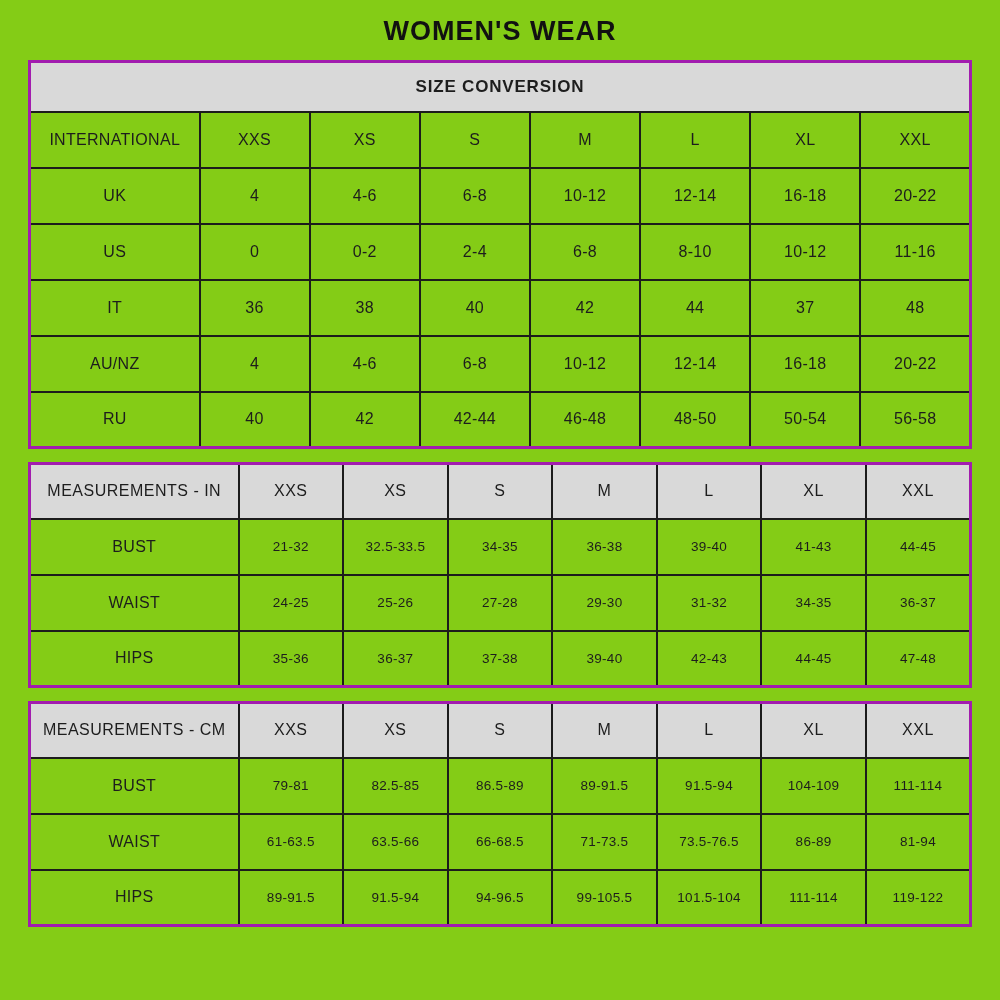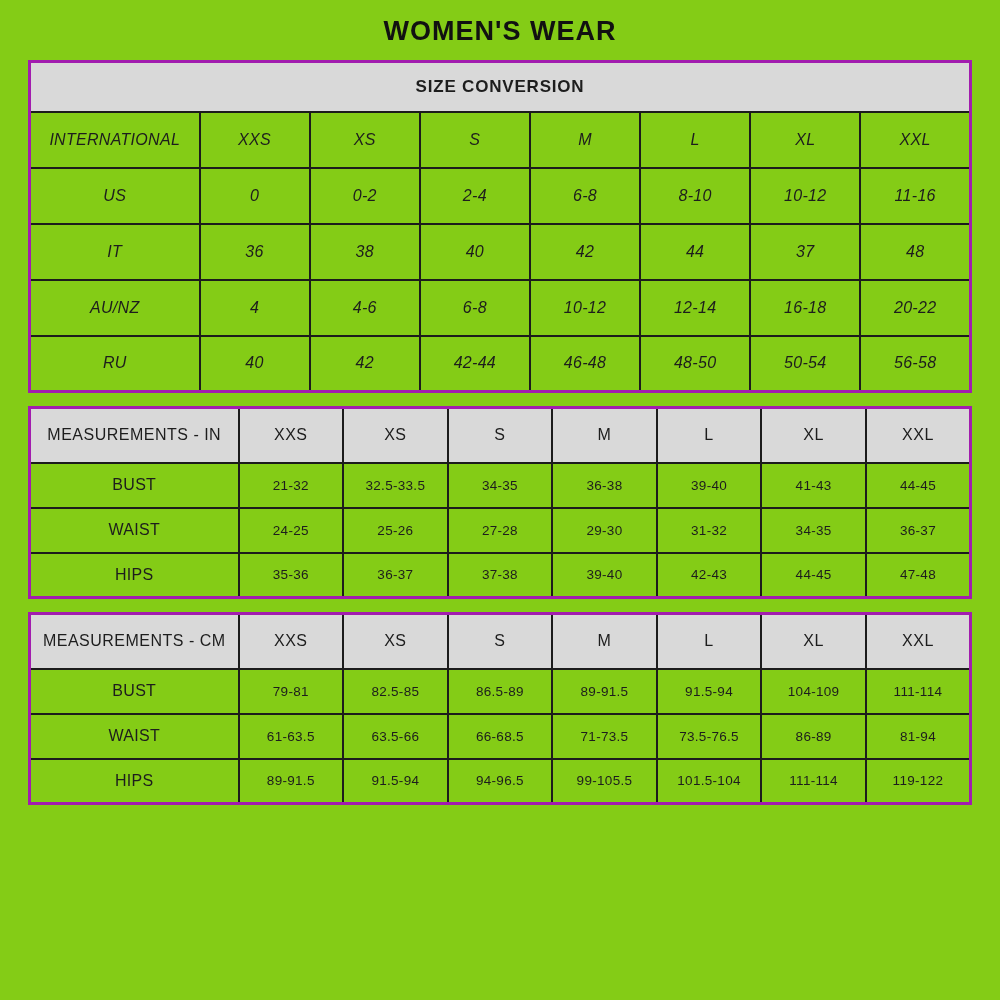--- a/index.html
+++ b/index.html
@@ -33,31 +33,31 @@
     border: 2px solid #1c1c1c;
     text-align: center;
     vertical-align: middle;
     padding: 0;
     letter-spacing: 0.3px;
     overflow: hidden;
     white-space: nowrap;
   }
   
   .t1 tr.band-row    { height: 50px; }
-  .t1 tr.data-row    { height: 56px; font-style: italic; }
+  .t1 tr.data-row    { height: 56px; }
   .t1 td             { font-size: 16px; }
   .t1 td.band {
     background: #d9d9d9;
     font-weight: 700;
     font-size: 17px;
     letter-spacing: 0.8px;
   }
   
   .tm tr.head-row { height: 55px; }
-  .tm tr.data-row { height: 45px; }
+  .tm tr.data-row { height: 56px; }
   .tm td          { font-size: 13.5px; }
   .tm td.head {
     background: #d9d9d9;
     font-weight: 400;
     font-size: 16px;
     letter-spacing: 0.5px;
   }
   .tm td.rowlabel { font-size: 16px; }
 </style>
 </head>
@@ -84,20 +84,30 @@
         </tr>
         <tr class="data-row">
           <td>INTERNATIONAL</td>
           <td>XXS</td>
           <td>XS</td>
           <td>S</td>
           <td>M</td>
           <td>L</td>
           <td>XL</td>
           <td>XXL</td>
+        </tr>
+        <tr class="data-row">
+          <td>UK</td>
+          <td>4</td>
+          <td>4-6</td>
+          <td>6-8</td>
+          <td>10-12</td>
+          <td>12-14</td>
+          <td>16-18</td>
+          <td>20-22</td>
         </tr>
         <tr class="data-row">
           <td>US</td>
           <td>0</td>
           <td>0-2</td>
           <td>2-4</td>
           <td>6-8</td>
           <td>8-10</td>
           <td>10-12</td>
           <td>11-16</td>

